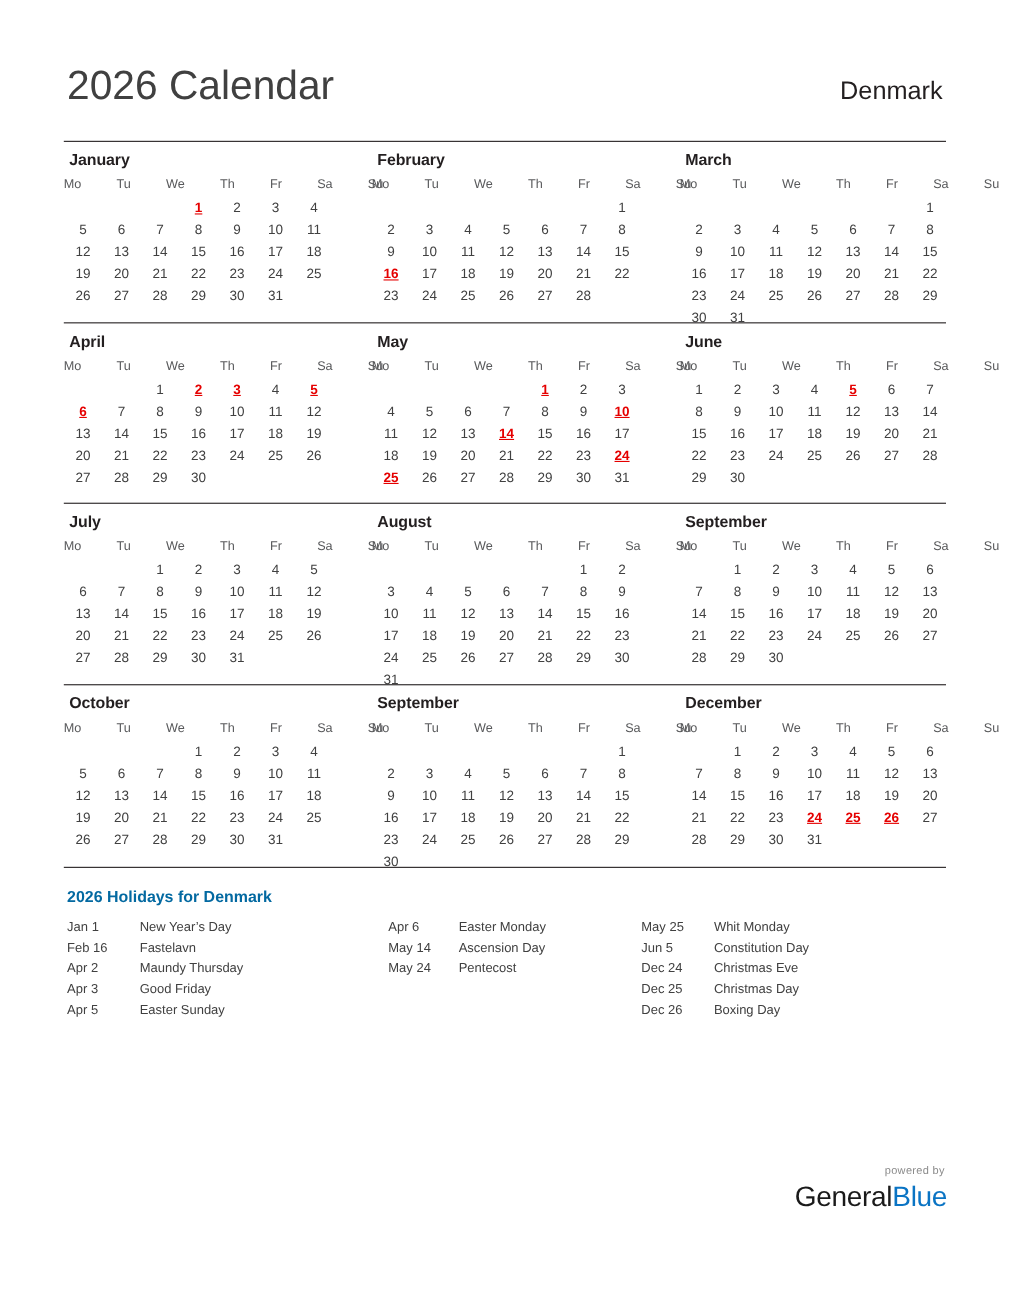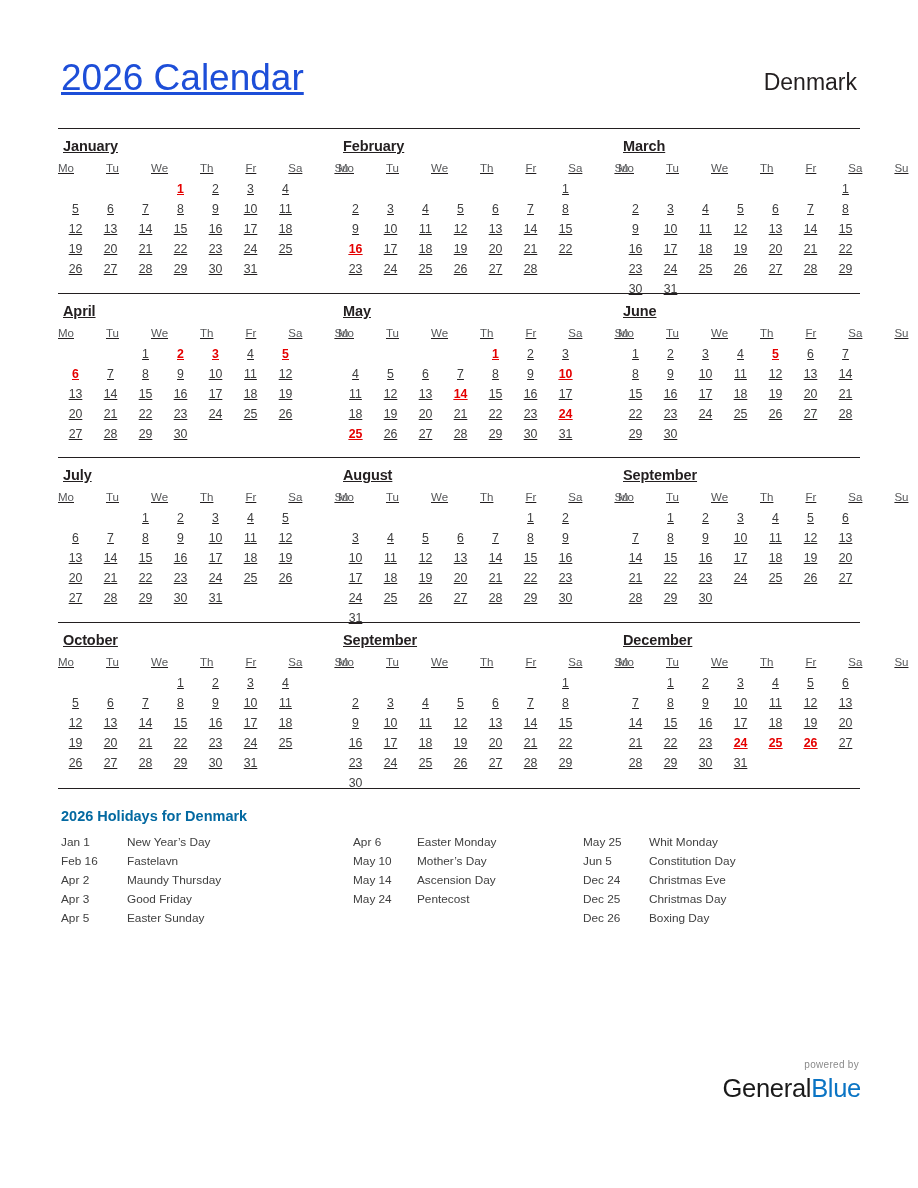--- a/index.html
+++ b/index.html
@@ -31,24 +31,23 @@
     width: 796px;
     height: 58px;
     display: flex;
     align-items: baseline;
     justify-content: space-between;
   }
   .title {
     font-size: 37px;
     font-weight: 400;
     letter-spacing: 0px;
-    color: #1d4ed8;
+    color: #404040;
     line-height: 40px;
     white-space: nowrap;
-    text-decoration: underline;
   }
   .subtitle {
     font-size: 23px;
     font-weight: 400;
     color: #231f20;
     line-height: 26px;
     white-space: nowrap;
   }
 
   
@@ -68,21 +67,20 @@
   }
   .quarter.q1 { height: 165px; }
   .quarter.q2 { height: 164px; }
   .quarter.q3 { height: 165px; }
   .quarter.q4 { height: 164px; }
 
   .month {
     width: 280px;
     box-sizing: border-box;
     position: relative;
-    text-decoration: underline;
   }
   .month-name {
     font-size: 14.5px;
     font-weight: bold;
     color: #231f20;
     margin: 3px 0 0 5px;
     line-height: 18px;
     letter-spacing: -0.1px;
   }
   .week-head {
@@ -971,24 +969,20 @@
             <div class="hol-date">Apr 5</div>
             <div class="hol-name">Easter Sunday</div>
           </div>
         </div>
         <div class="hol-col c2">
           <div class="hol-row">
             <div class="hol-date">Apr 6</div>
             <div class="hol-name">Easter Monday</div>
           </div>
           <div class="hol-row">
-            <div class="hol-date">May 10</div>
-            <div class="hol-name">Mother’s Day</div>
-          </div>
-          <div class="hol-row">
             <div class="hol-date">May 14</div>
             <div class="hol-name">Ascension Day</div>
           </div>
           <div class="hol-row">
             <div class="hol-date">May 24</div>
             <div class="hol-name">Pentecost</div>
           </div>
         </div>
         <div class="hol-col c3">
           <div class="hol-row">

